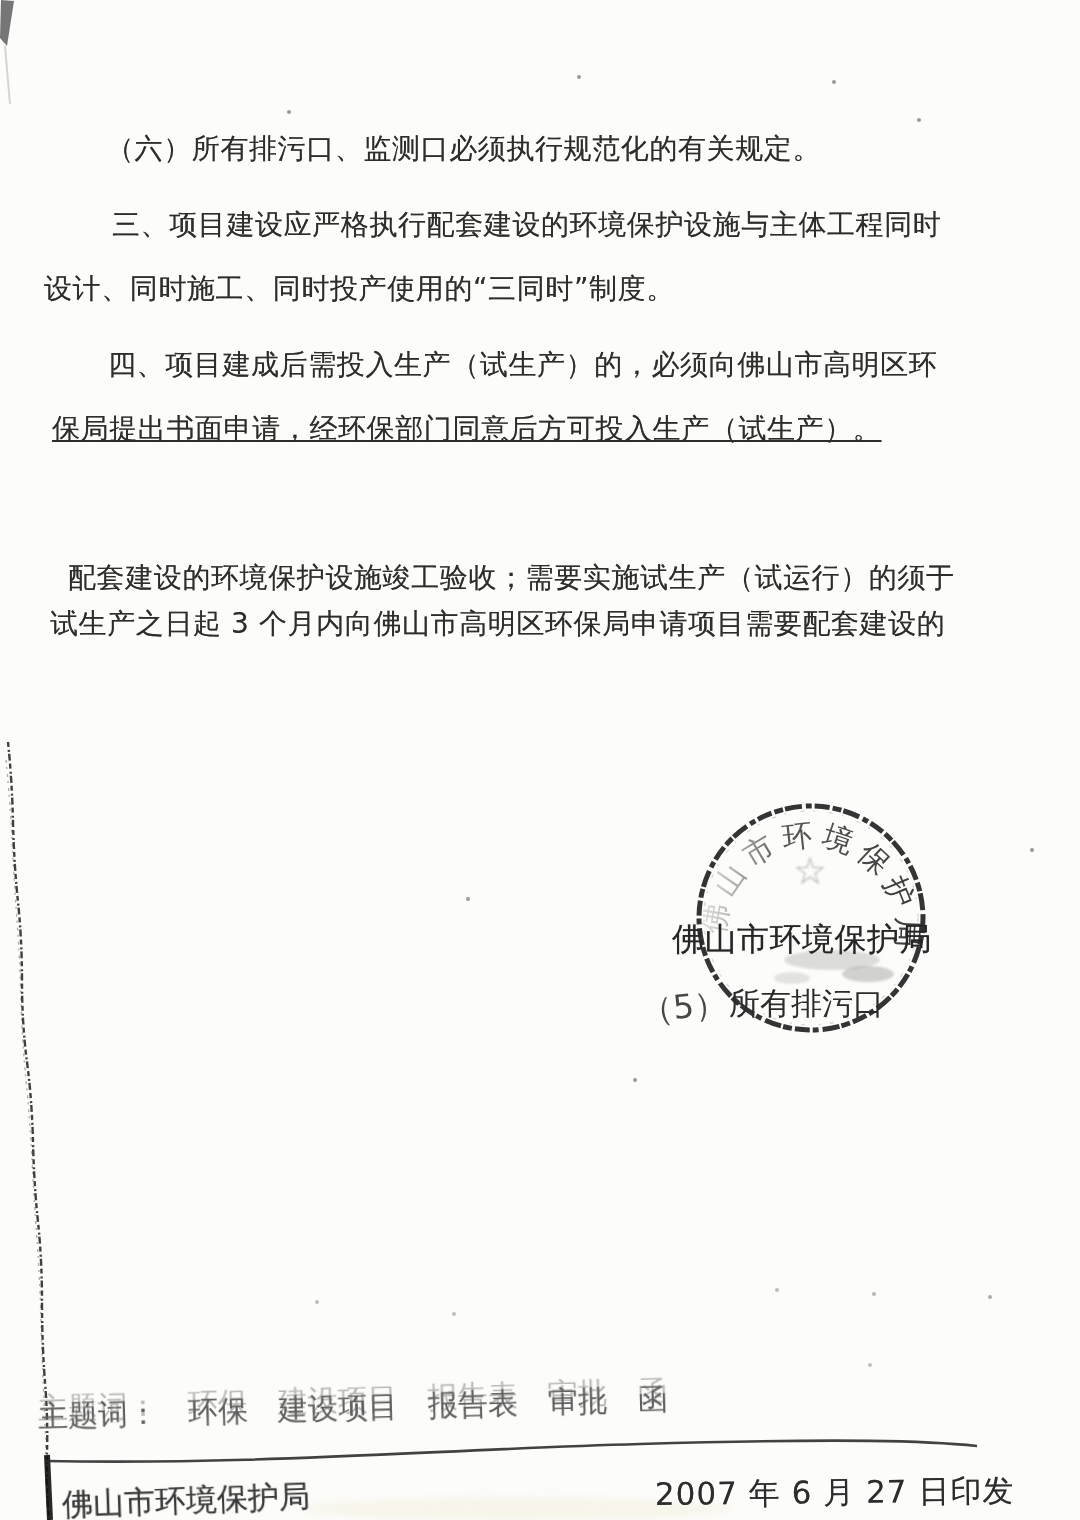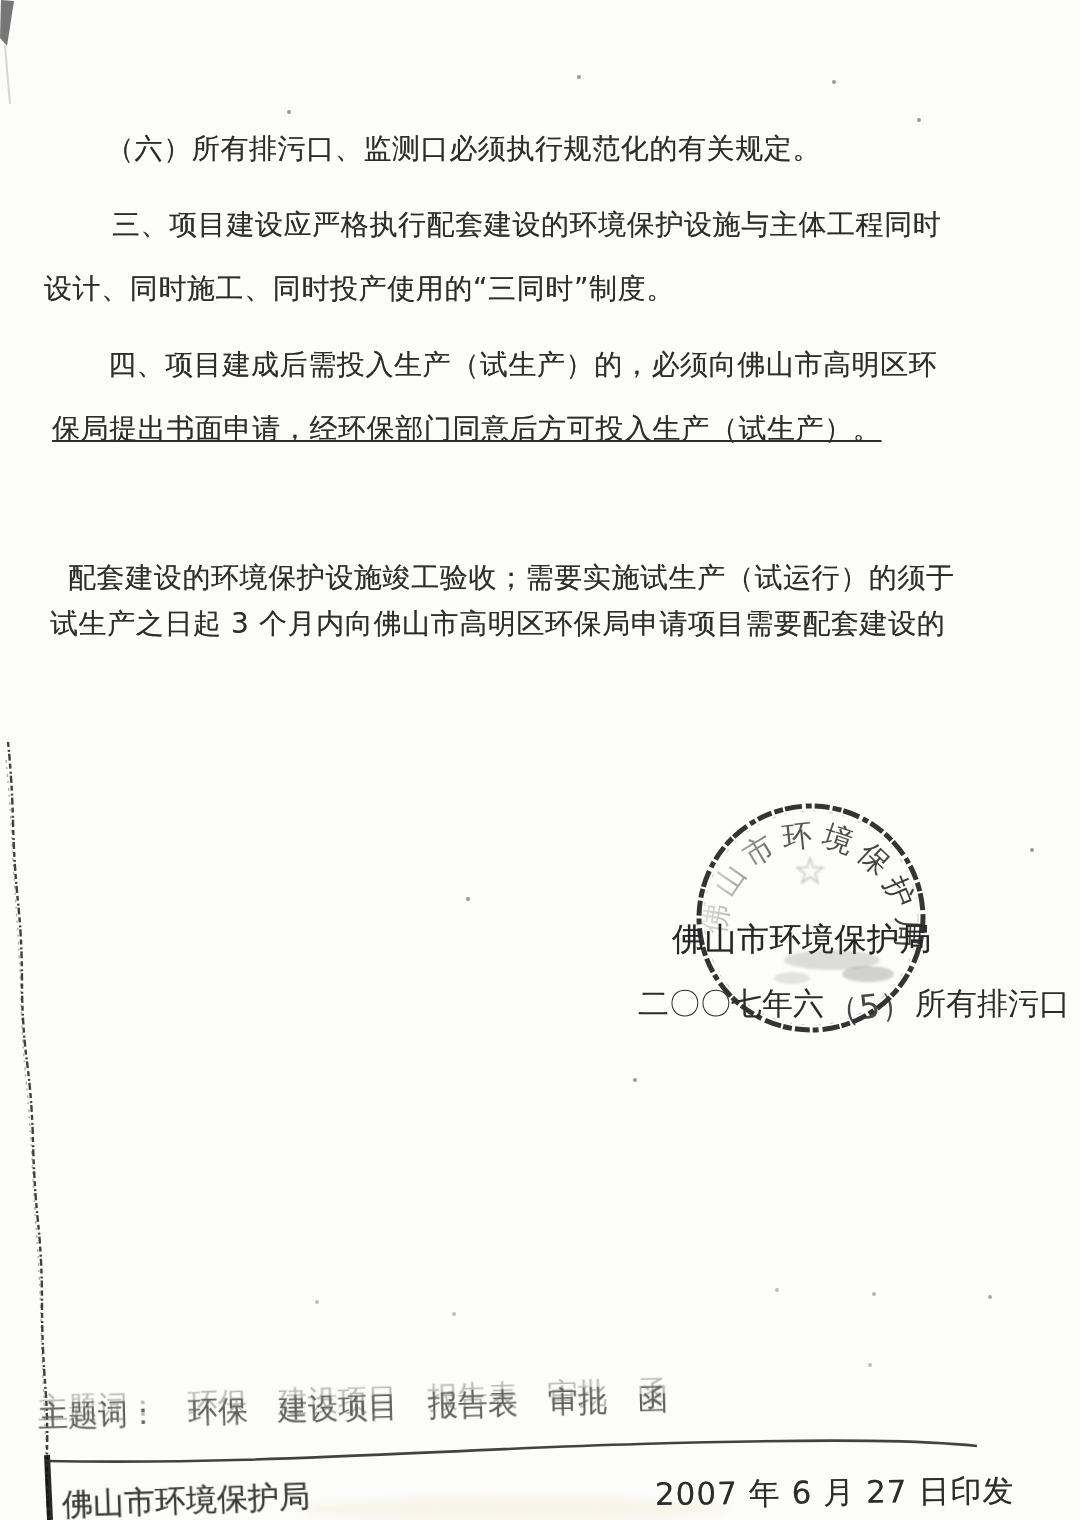--- a/index.html
+++ b/index.html
@@ -142,21 +142,20 @@
 
       <ellipse cx="160" cy="172" rx="48" ry="10" fill="#8d8d8d" opacity="0.28" filter="url(#soft)"></ellipse>
       <ellipse cx="196" cy="186" rx="26" ry="8" fill="#6f6f6f" opacity="0.3" filter="url(#soft)"></ellipse>
       <ellipse cx="120" cy="190" rx="18" ry="6" fill="#9a9a9a" opacity="0.25" filter="url(#soft)"></ellipse>
     </svg>
   </div>
 
   <div class="sig-authority">佛山市环境保护局</div>
 
   <div class="sig-date">
-    <span>二〇〇七年六</span>
     <span class="mark">（5）</span>
     <span>所有排污口</span>
   </div>
 
   <div class="subject-line">
     <span>主题词：</span>
     <span class="term">环保</span>
     <span class="term">建设项目</span>
     <span class="term">报告表</span>
     <span class="term">审批</span>

